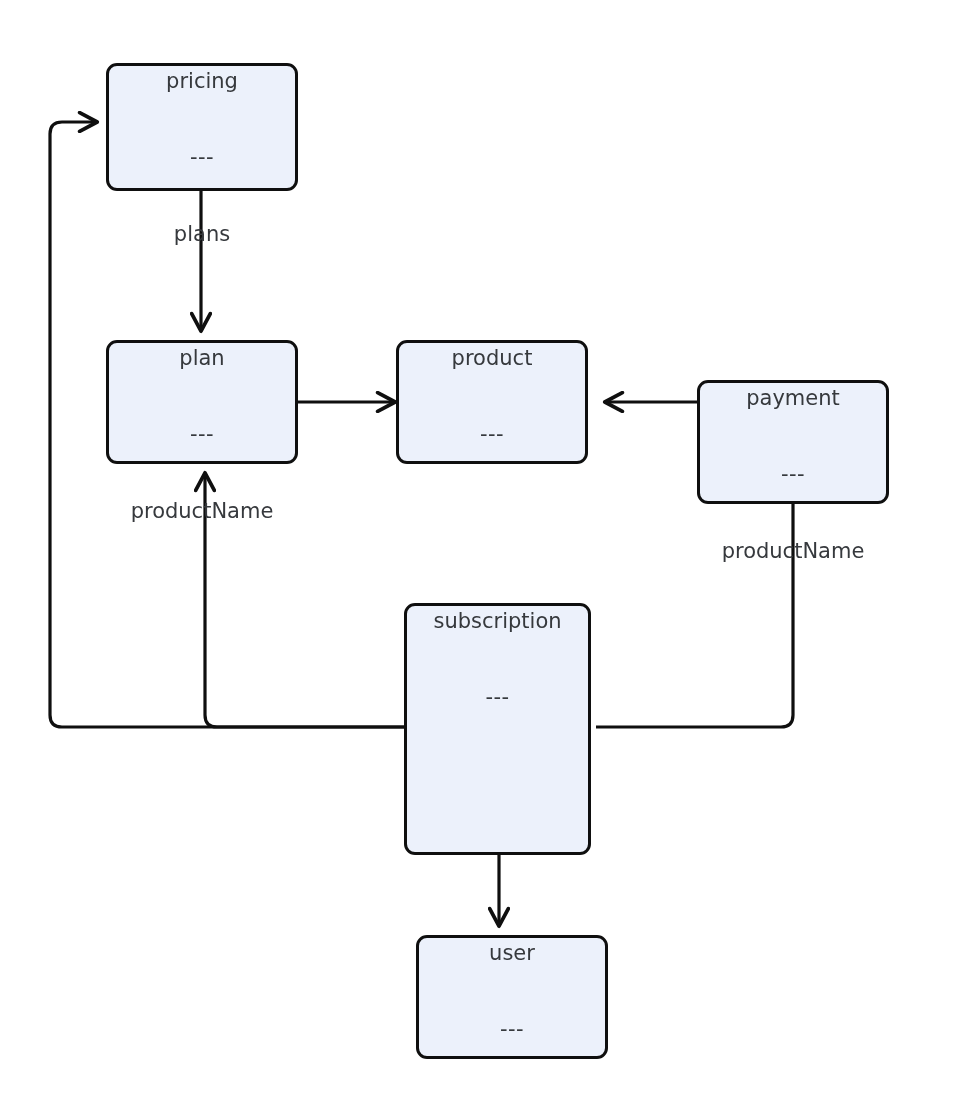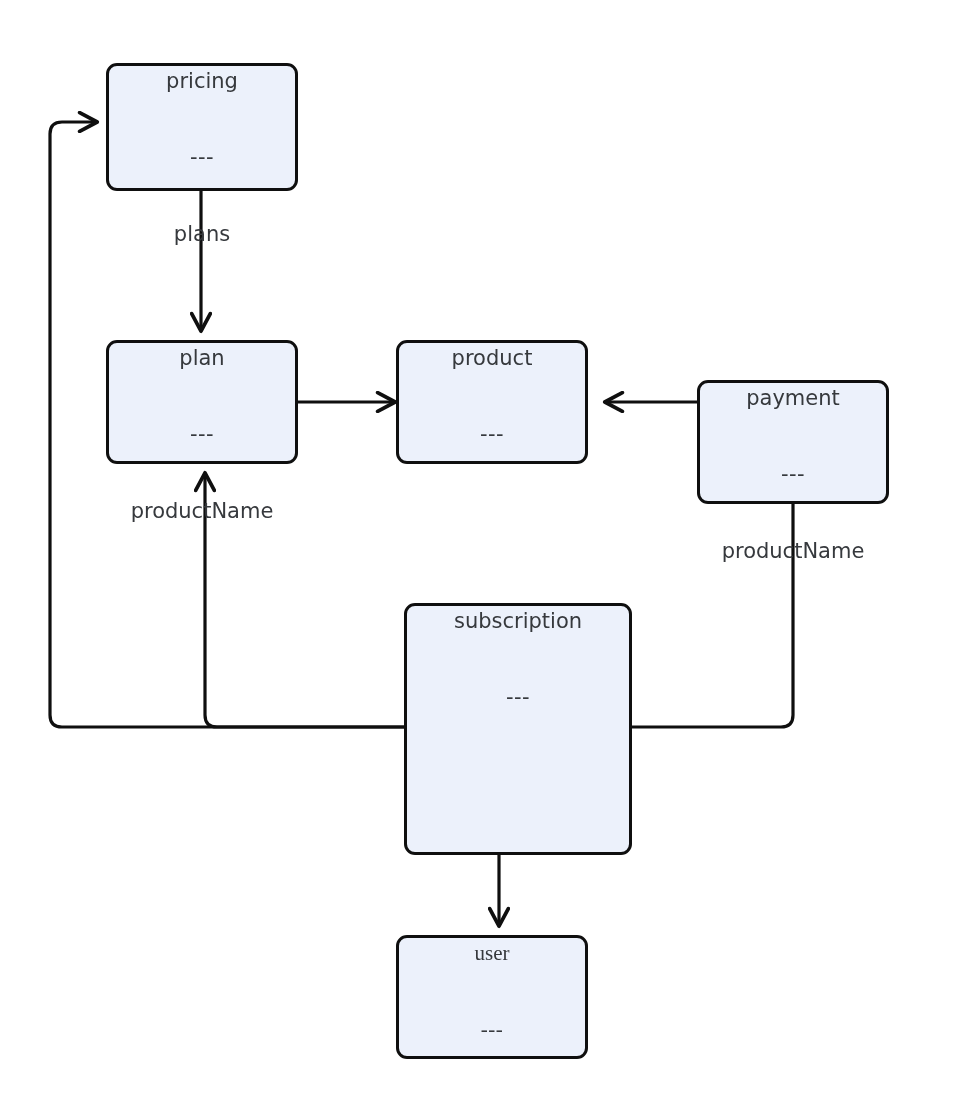--- a/index.html
+++ b/index.html
@@ -59,22 +59,22 @@
   .node-fields {
     display: flex;
     flex-direction: column;
     align-items: center;
   }
   
   #node-pricing      { left: 106px; top: 63px;  width: 192px; height: 128px; }
   #node-plan         { left: 106px; top: 340px; width: 192px; height: 124px; }
   #node-product      { left: 396px; top: 340px; width: 192px; height: 124px; }
   #node-payment      { left: 697px; top: 340px; width: 192px; height: 124px; margin-top: 40px; }
-  #node-subscription { left: 404px; top: 603px; width: 228px; height: 252px; }
-  #node-user         { left: 396px; top: 935px; width: 192px; height: 124px; font-family: Liberation Serif, serif; }
+  #node-subscription { left: 404px; top: 603px; width: 187px; height: 252px; }
+  #node-user         { left: 416px; top: 935px; width: 192px; height: 124px; }
 </style>
 </head>
 <body>
 
 <div id="diagram-canvas">
 
   <svg id="edge-layer" viewBox="0 0 956 1103" width="956" height="1103" xmlns="http://www.w3.org/2000/svg">
     <defs>
       <marker id="arrow-open" viewBox="0 0 12 12" refX="10.5" refY="6" markerWidth="7" markerHeight="7" orient="auto-start-reverse" markerUnits="strokeWidth">
         <path d="M 1.2 1 L 10.6 6 L 1.2 11" fill="none" stroke="#0f0f0f" stroke-width="2" stroke-linecap="round" stroke-linejoin="round"></path>

